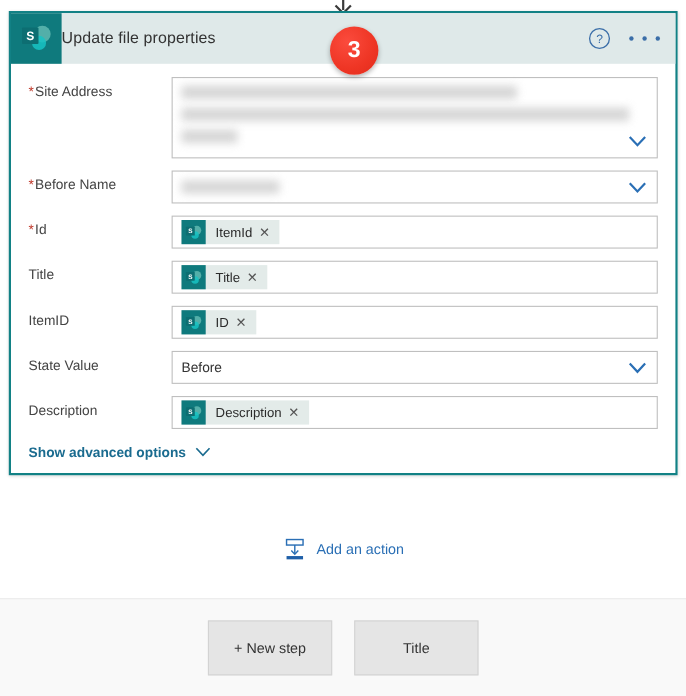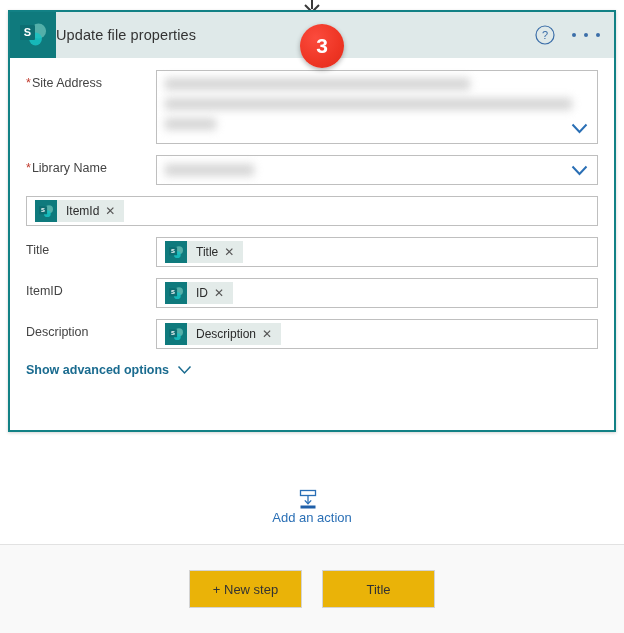--- a/index.html
+++ b/index.html
@@ -205,21 +205,20 @@
   
   #add-action-row {
     position: absolute;
     left: 0;
     top: 488px;
     width: 624px;
     display: flex;
     align-items: center;
     justify-content: center;
     cursor: pointer;
-    flex-direction: column;
   }
   #add-action-icon { width: 22px; height: 22px; margin-right: 9px; }
   #add-action-label { color: #2a6fb5; font-size: 13px; }
 
   
   #footer-divider {
     position: absolute;
     left: 0; top: 544px;
     width: 624px; height: 1px;
     background: #e2e2e2;
@@ -230,23 +229,23 @@
     width: 624px;
     height: 88px;
     background: #f9f9f9;
     display: flex;
     align-items: center;
     justify-content: center;
     gap: 20px;
   }
   .footer-btn {
     min-width: 113px;
-    height: 38px;
+    height: 50px;
     border: 1px solid #d3d3d3;
-    background: #eab308;
+    background: #e5e5e5;
     font-family: "Liberation Sans", sans-serif;
     font-size: 13px;
     color: #333;
     cursor: pointer;
     display: flex;
     align-items: center;
     justify-content: center;
   }
 </style>
 </head>
@@ -296,33 +295,36 @@
           <div class="blur-line" style="width:12%"></div>
         </div>
         <svg class="chev" viewBox="0 0 17 11">
           <path d="M1.5 1.5 L8.5 9 L15.5 1.5" stroke="#2a6fb5" stroke-width="2" fill="none"></path>
         </svg>
       </div>
     </div>
 
     <div class="form-row">
       <div class="form-label">
-        <span class="req-star">*</span><span>Library Name</span>
+        <span class="req-star">*</span><span>Before Name</span>
       </div>
       <div class="field">
         <div class="blur-wrap">
           <div class="blur-line" style="width:21%;margin-bottom:0"></div>
         </div>
         <svg class="chev" viewBox="0 0 17 11">
           <path d="M1.5 1.5 L8.5 9 L15.5 1.5" stroke="#2a6fb5" stroke-width="2" fill="none"></path>
         </svg>
       </div>
     </div>
 
     <div class="form-row">
+      <div class="form-label">
+        <span class="req-star">*</span><span>Id</span>
+      </div>
       <div class="field">
         <span class="chip">
           <span class="chip-icon">
             <svg width="16" height="15" viewBox="0 0 30 28">
               <circle cx="20.5" cy="10" r="7.6" fill="#5fb8b0" opacity="0.85"></circle>
               <circle cx="17.5" cy="18" r="6.4" fill="#18c3c3" opacity="0.85"></circle>
               <rect x="2" y="4" width="15" height="15" rx="1" fill="#0d6e72"></rect>
               <text x="9.5" y="15.4" font-family="Liberation Sans, sans-serif" font-size="11" font-weight="bold" fill="#ffffff" text-anchor="middle">S</text>
             </svg>
           </span>
@@ -361,20 +363,29 @@
               <rect x="2" y="4" width="15" height="15" rx="1" fill="#0d6e72"></rect>
               <text x="9.5" y="15.4" font-family="Liberation Sans, sans-serif" font-size="11" font-weight="bold" fill="#ffffff" text-anchor="middle">S</text>
             </svg>
           </span>
           <span class="chip-label">ID</span>
           <span class="chip-x">✕</span>
         </span>
       </div>
     </div>
 
+    <div class="form-row">
+      <div class="form-label">State Value</div>
+      <div class="field">
+        <span class="field-text">Before</span>
+        <svg class="chev" viewBox="0 0 17 11">
+          <path d="M1.5 1.5 L8.5 9 L15.5 1.5" stroke="#2a6fb5" stroke-width="2" fill="none"></path>
+        </svg>
+      </div>
+    </div>
 
     <div class="form-row">
       <div class="form-label">Description</div>
       <div class="field">
         <span class="chip">
           <span class="chip-icon">
             <svg width="16" height="15" viewBox="0 0 30 28">
               <circle cx="20.5" cy="10" r="7.6" fill="#5fb8b0" opacity="0.85"></circle>
               <circle cx="17.5" cy="18" r="6.4" fill="#18c3c3" opacity="0.85"></circle>
               <rect x="2" y="4" width="15" height="15" rx="1" fill="#0d6e72"></rect>

